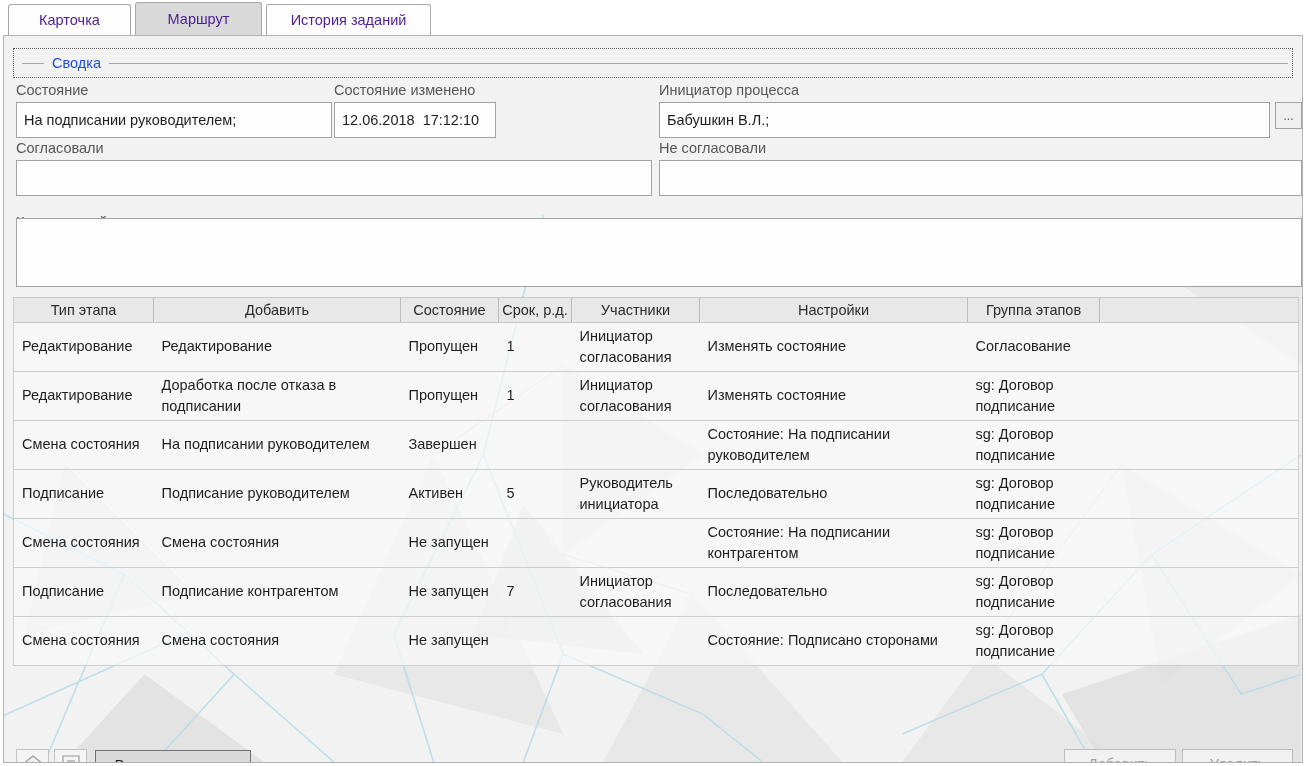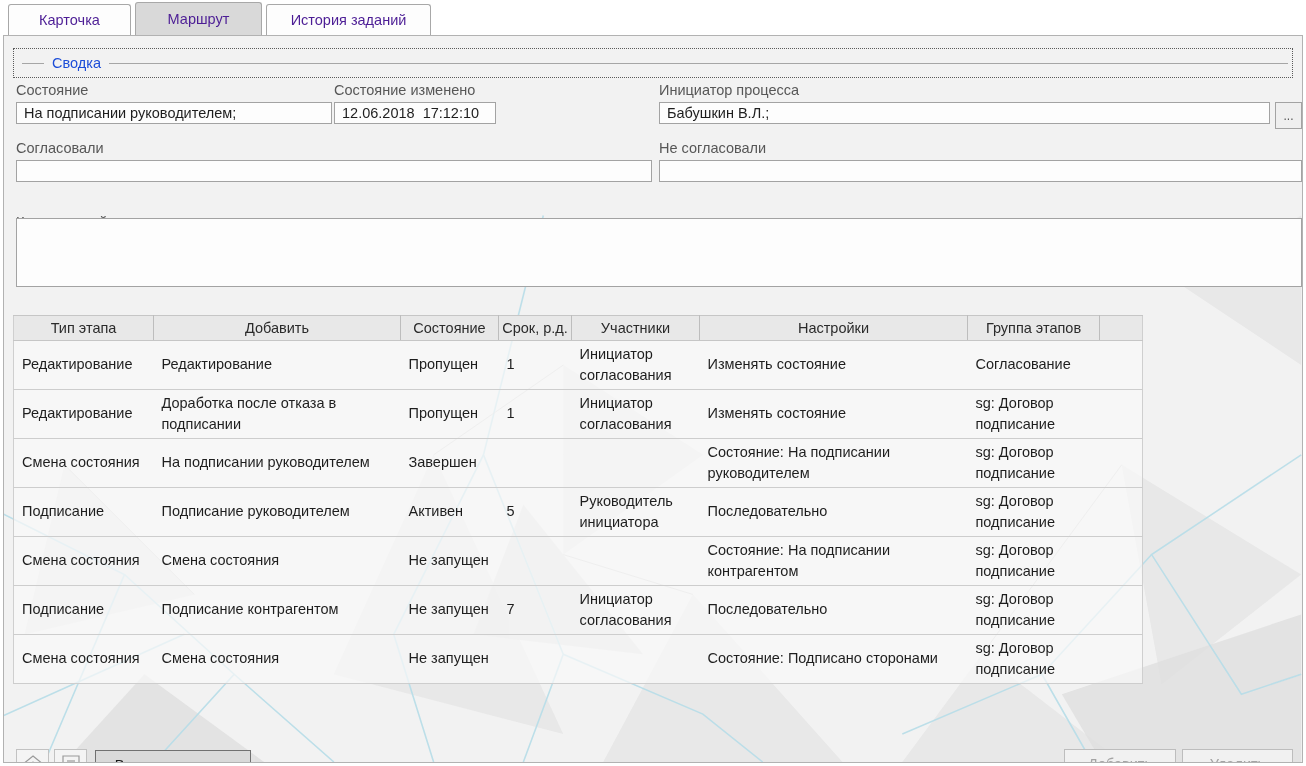--- a/index.html
+++ b/index.html
@@ -33,37 +33,37 @@
     padding:0 2px;
   }
   .gb-line { border-top:1px solid #a6a6a6; height:0; align-self:center; }
   .gb-line.short { width:22px; margin-left:6px; }
   .gb-line.long { flex:1; margin-right:2px; }
   .gb-title { padding:0 8px; color:#1d4ed8; }
   
   .fields { position:relative; height:212px; margin-top:4px; }
   .f-label { position:absolute; color:#575757; height:17px; white-space:nowrap; }
   .f-input {
-    position:absolute; height:22px; border:1px solid #a3a3a3; background:#fdfdfd;
+    position:absolute; height:36px; border:1px solid #a3a3a3; background:#fdfdfd;
     font-family:inherit; font-size:14.5px; color:#1e1e1e; padding:0 7px; outline:none;
   }
   .f-textarea {
     position:absolute; border:1px solid #a3a3a3; background:#fdfdfd;
     font-family:inherit; font-size:14.5px; color:#1e1e1e; padding:4px 7px;
     resize:none; outline:none;
   }
   .browse-btn {
     position:absolute; width:27px; height:27px; border:1px solid #a3a3a3;
     background:#efefef; color:#555; font-family:inherit; font-size:12px;
     line-height:10px; cursor:default;
   }
   
   .stages-title { margin-top:20px; color:#575757; }
   table.stages {
-    width:1130px; border-collapse:collapse; table-layout:fixed; margin-top:21px;
+    width:1286px; border-collapse:collapse; table-layout:fixed; margin-top:3px;
     border-left:1px solid #cfcfcf; border-right:1px solid #cfcfcf;
   }
   table.stages th {
     background:#e8e8e8; height:25px; font-weight:normal; color:#2b2b2b;
     border-top:1px solid #c6c6c6; border-bottom:1px solid #c6c6c6;
     border-right:1px solid #bdbdbd; text-align:center; overflow:hidden; white-space:nowrap;
   }
   table.stages th:last-child { border-right:none; }
   table.stages td {
     height:49px; padding:2px 8px; vertical-align:middle; color:#1e1e1e;

